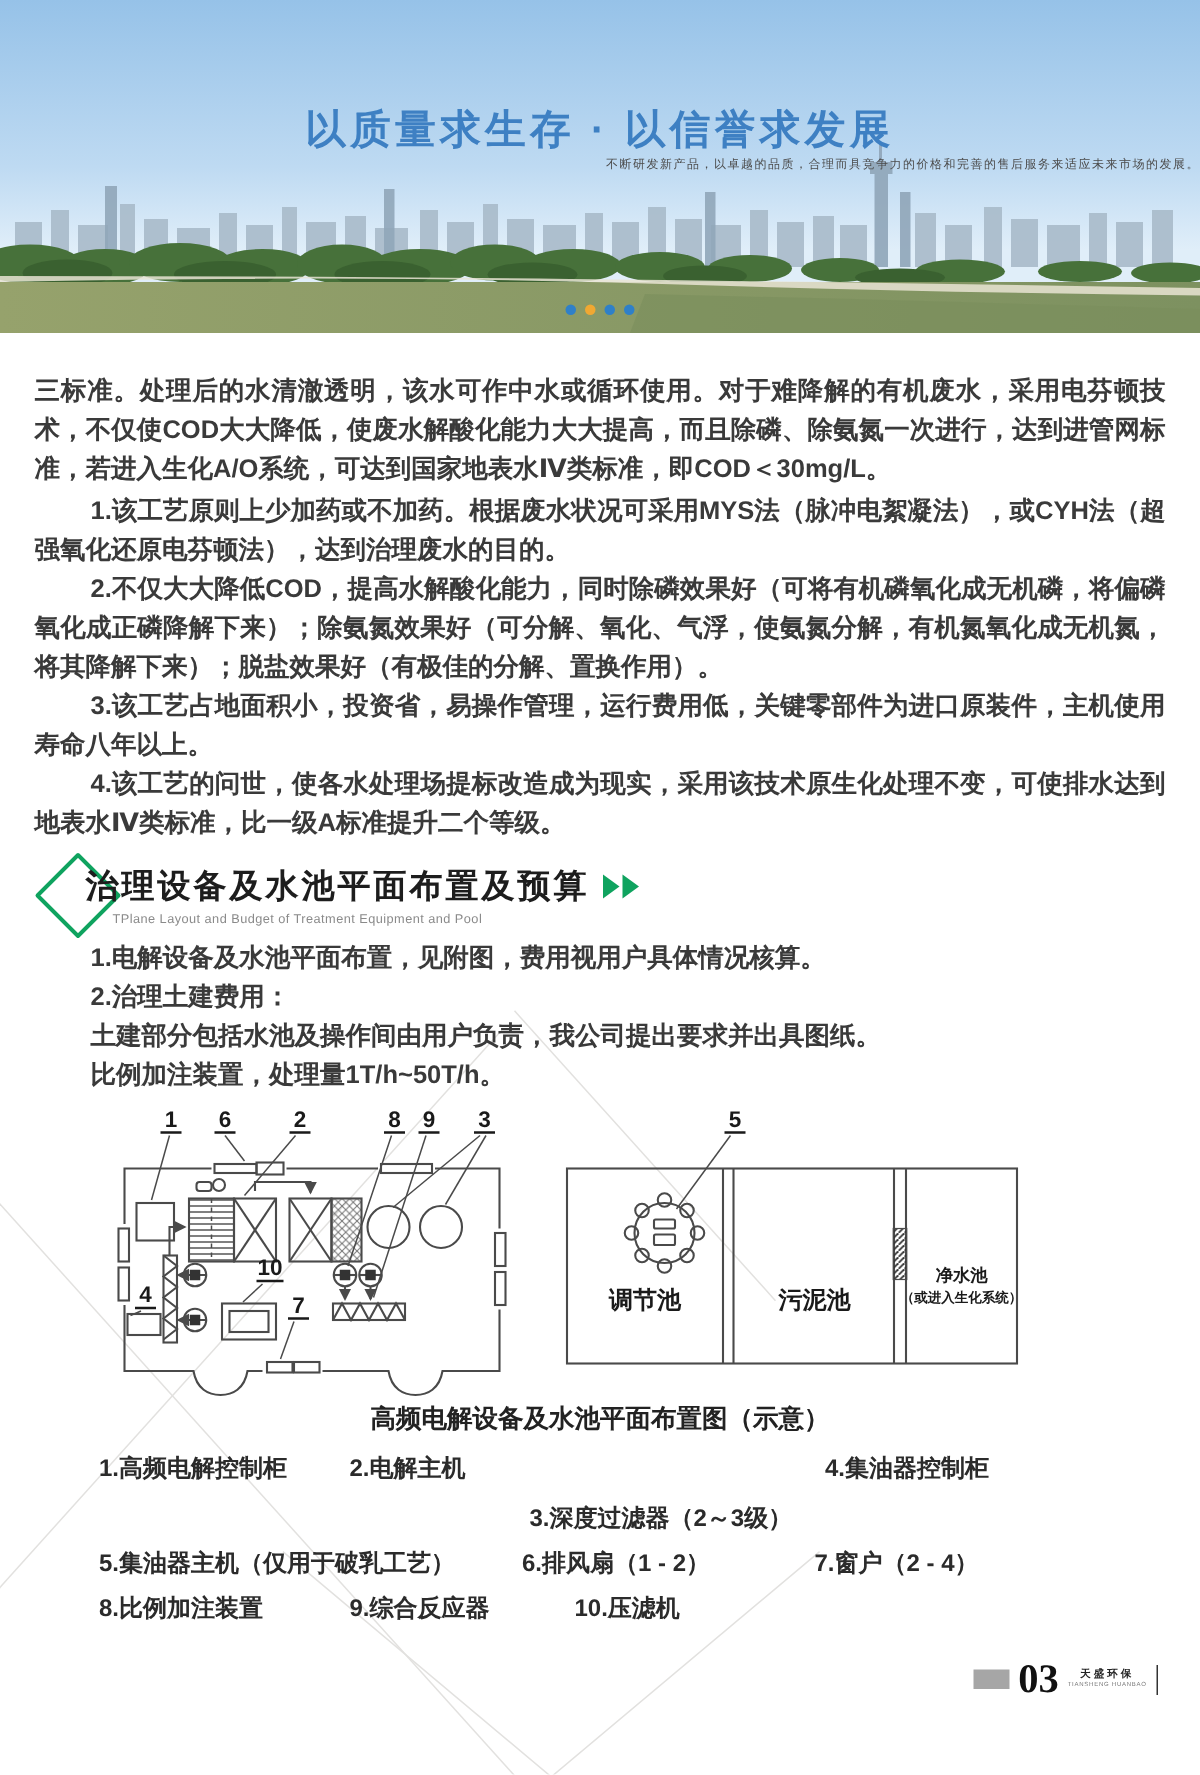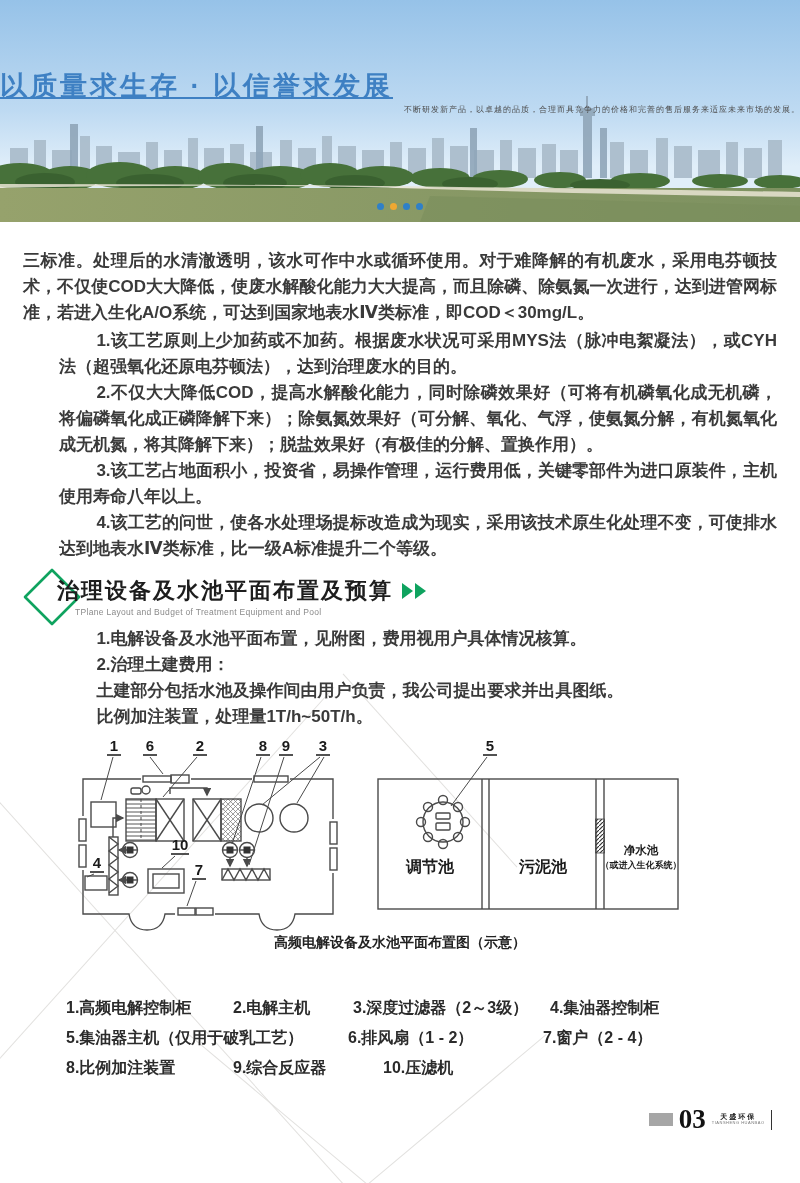--- a/index.html
+++ b/index.html
@@ -10,49 +10,49 @@
   .wm{position:absolute;inset:0;z-index:0;pointer-events:none;}
   .wm .ln{position:absolute;height:1px;background:#e2e1df;}
   .wm .l1{width:560px;left:-120px;top:980px;transform:rotate(48deg);}
   .wm .l2{width:520px;left:-100px;top:880px;transform:rotate(-48deg);}
   .wm .l3{width:330px;left:150px;top:1140px;transform:rotate(40deg);}
   .wm .l4{width:330px;left:255px;top:1140px;transform:rotate(-40deg);}
   .wm .l5{width:260px;left:300px;top:770px;transform:rotate(48deg);}
   
   .photo{position:relative;width:800px;height:222px;overflow:hidden;}
   .photo svg{display:block;}
-  .slogan{position:absolute;top:68px;left:0;width:100%;
-          font-size:27px;font-weight:800;letter-spacing:3px;color:#3e80c3;text-decoration:underline;}
+  .slogan{position:absolute;top:68px;left:0;width:100%;text-align:center;
+          font-size:27px;font-weight:800;letter-spacing:3px;color:#3e80c3;}
   .slogan-sub{position:absolute;top:104px;left:0;width:100%;text-align:right;
           font-size:8px;letter-spacing:1px;color:#4c4c4c;}
   .dots{position:absolute;top:203px;left:0;width:100%;display:flex;justify-content:center;gap:6px;}
   .dots span{width:7px;height:7px;border-radius:50%;display:inline-block;}
   .dots .b{background:#2f80c8;} .dots .o{background:#f0a832;}
   
   .content{position:relative;padding:0 23px;z-index:2;}
   .body-p{margin:0;font-size:17px;line-height:26px;font-weight:600;color:#3a3a3a;text-align:justify;}
   .intro{margin-top:26px;}
   .indent{text-indent:2.2em;}
-  .paras{margin-top:2px;margin-left:36px;}
+  .paras{margin-top:2px;}
   
   .sec{position:relative;height:54px;margin-top:6px;}
   .sec .dia{position:absolute;left:0;top:-2px;}
   .sec .t{position:absolute;left:34px;top:6px;font-size:22px;font-weight:800;
           letter-spacing:2px;color:#1d1d1d;white-space:nowrap;display:flex;align-items:center;}
   .sec .e{position:absolute;left:52px;top:37px;font-size:8.5px;color:#8a8a8a;letter-spacing:.3px;}
   .dbl-arrow{display:inline-flex;margin-left:9px;}
   .dbl-arrow i{width:0;height:0;border-top:8px solid transparent;border-bottom:8px solid transparent;
           border-left:11px solid #0fa35f;margin-right:2px;}
   .sec2{margin-top:8px;text-align:center;}
   
   .diagram{margin-top:4px;height:198px;}
-  .caption{margin-top:2px;text-align:center;font-size:14px;font-weight:800;color:#222;}
+  .caption{margin-top:2px;text-align:center;font-size:17px;font-weight:800;color:#222;}
   
   .legend{margin-top:8px;padding-left:43px;font-size:16px;font-weight:700;color:#2b2b2b;}
-  .legend .row{display:flex;line-height:30px;align-items:flex-end;}
+  .legend .row{display:flex;line-height:30px;}
   .legend .row span{white-space:nowrap;}
   .r1 .i1{width:167px;} .r1 .i2{width:120px;} .r1 .i3{width:197px;margin-top:33px;}
   .r2 .i1{width:282px;} .r2 .i2{width:195px;}
   .r3 .i1{width:167px;} .r3 .i2{width:150px;}
   
   .pagefoot{position:absolute;top:1106px;right:28px;display:flex;align-items:center;gap:6px;z-index:2;}
   .pagefoot .sq{width:24px;height:13px;background:#a6a6a6;}
   .pagefoot .pno{font-family:"Liberation Serif","DejaVu Serif",serif;font-size:27px;font-weight:700;color:#111;line-height:1;}
   .pagefoot .brand{display:flex;flex-direction:column;align-items:center;line-height:1.2;}
   .pagefoot .brand b{font-size:7px;letter-spacing:2px;color:#222;}

